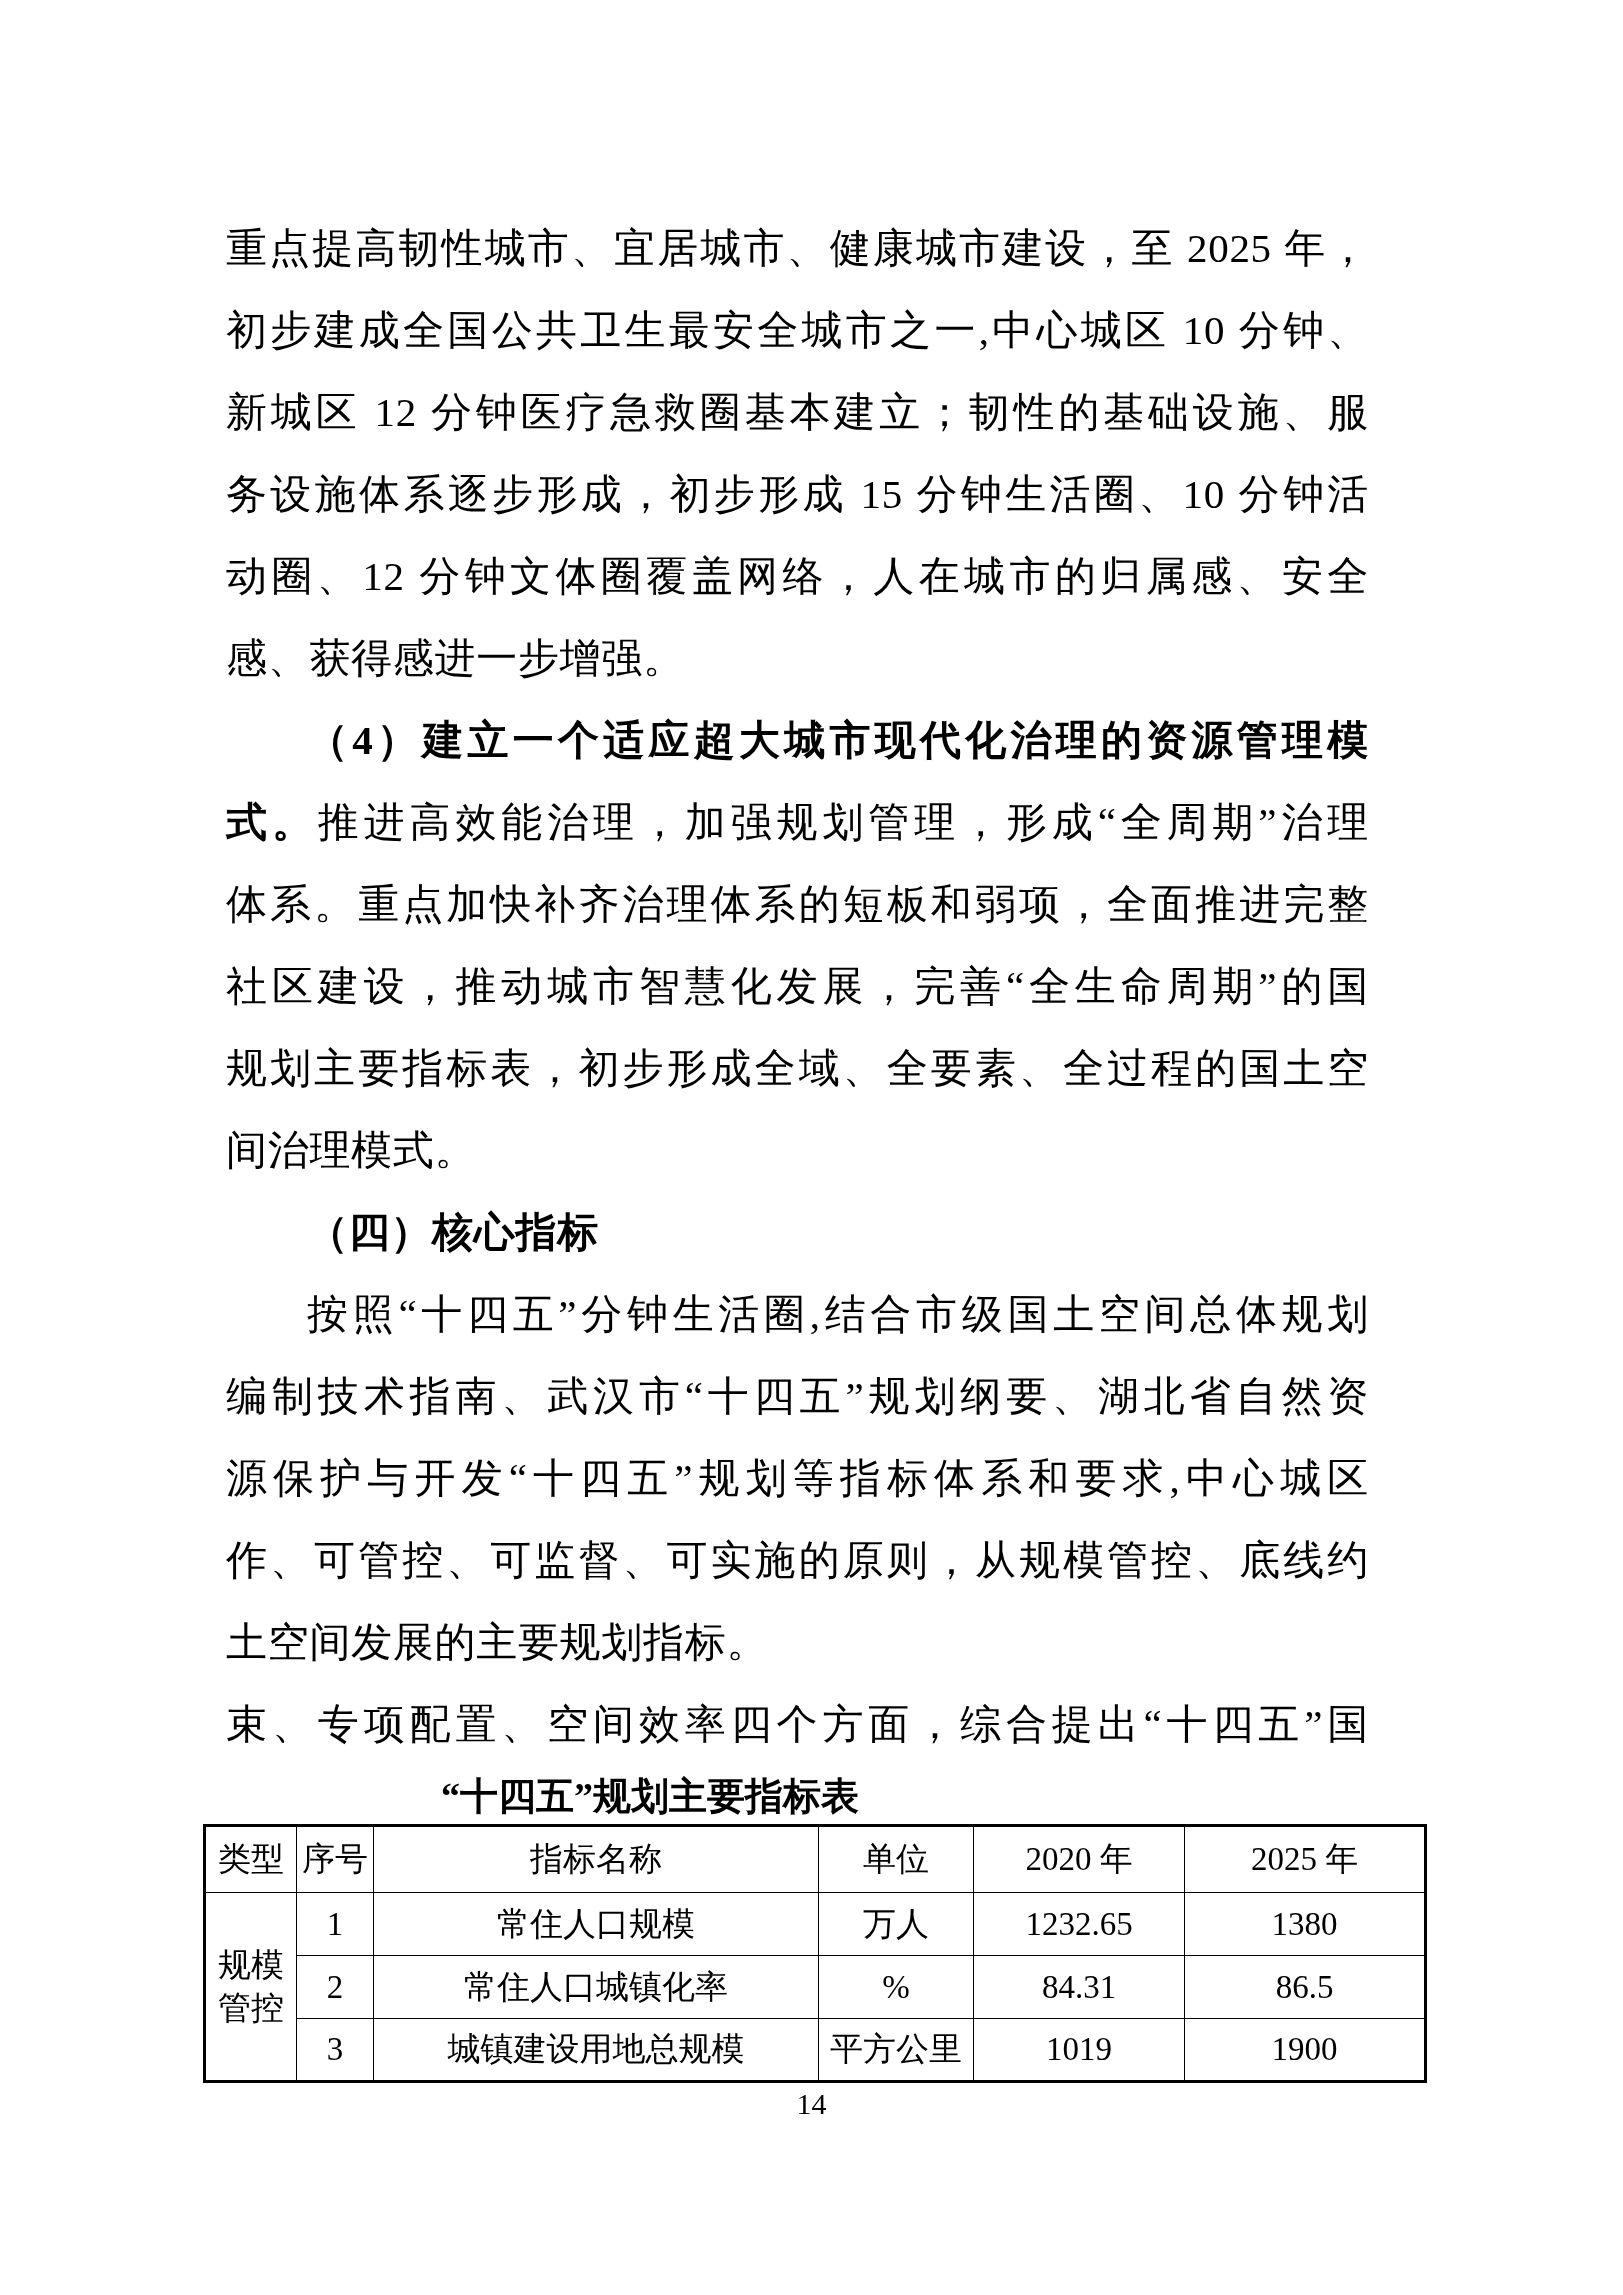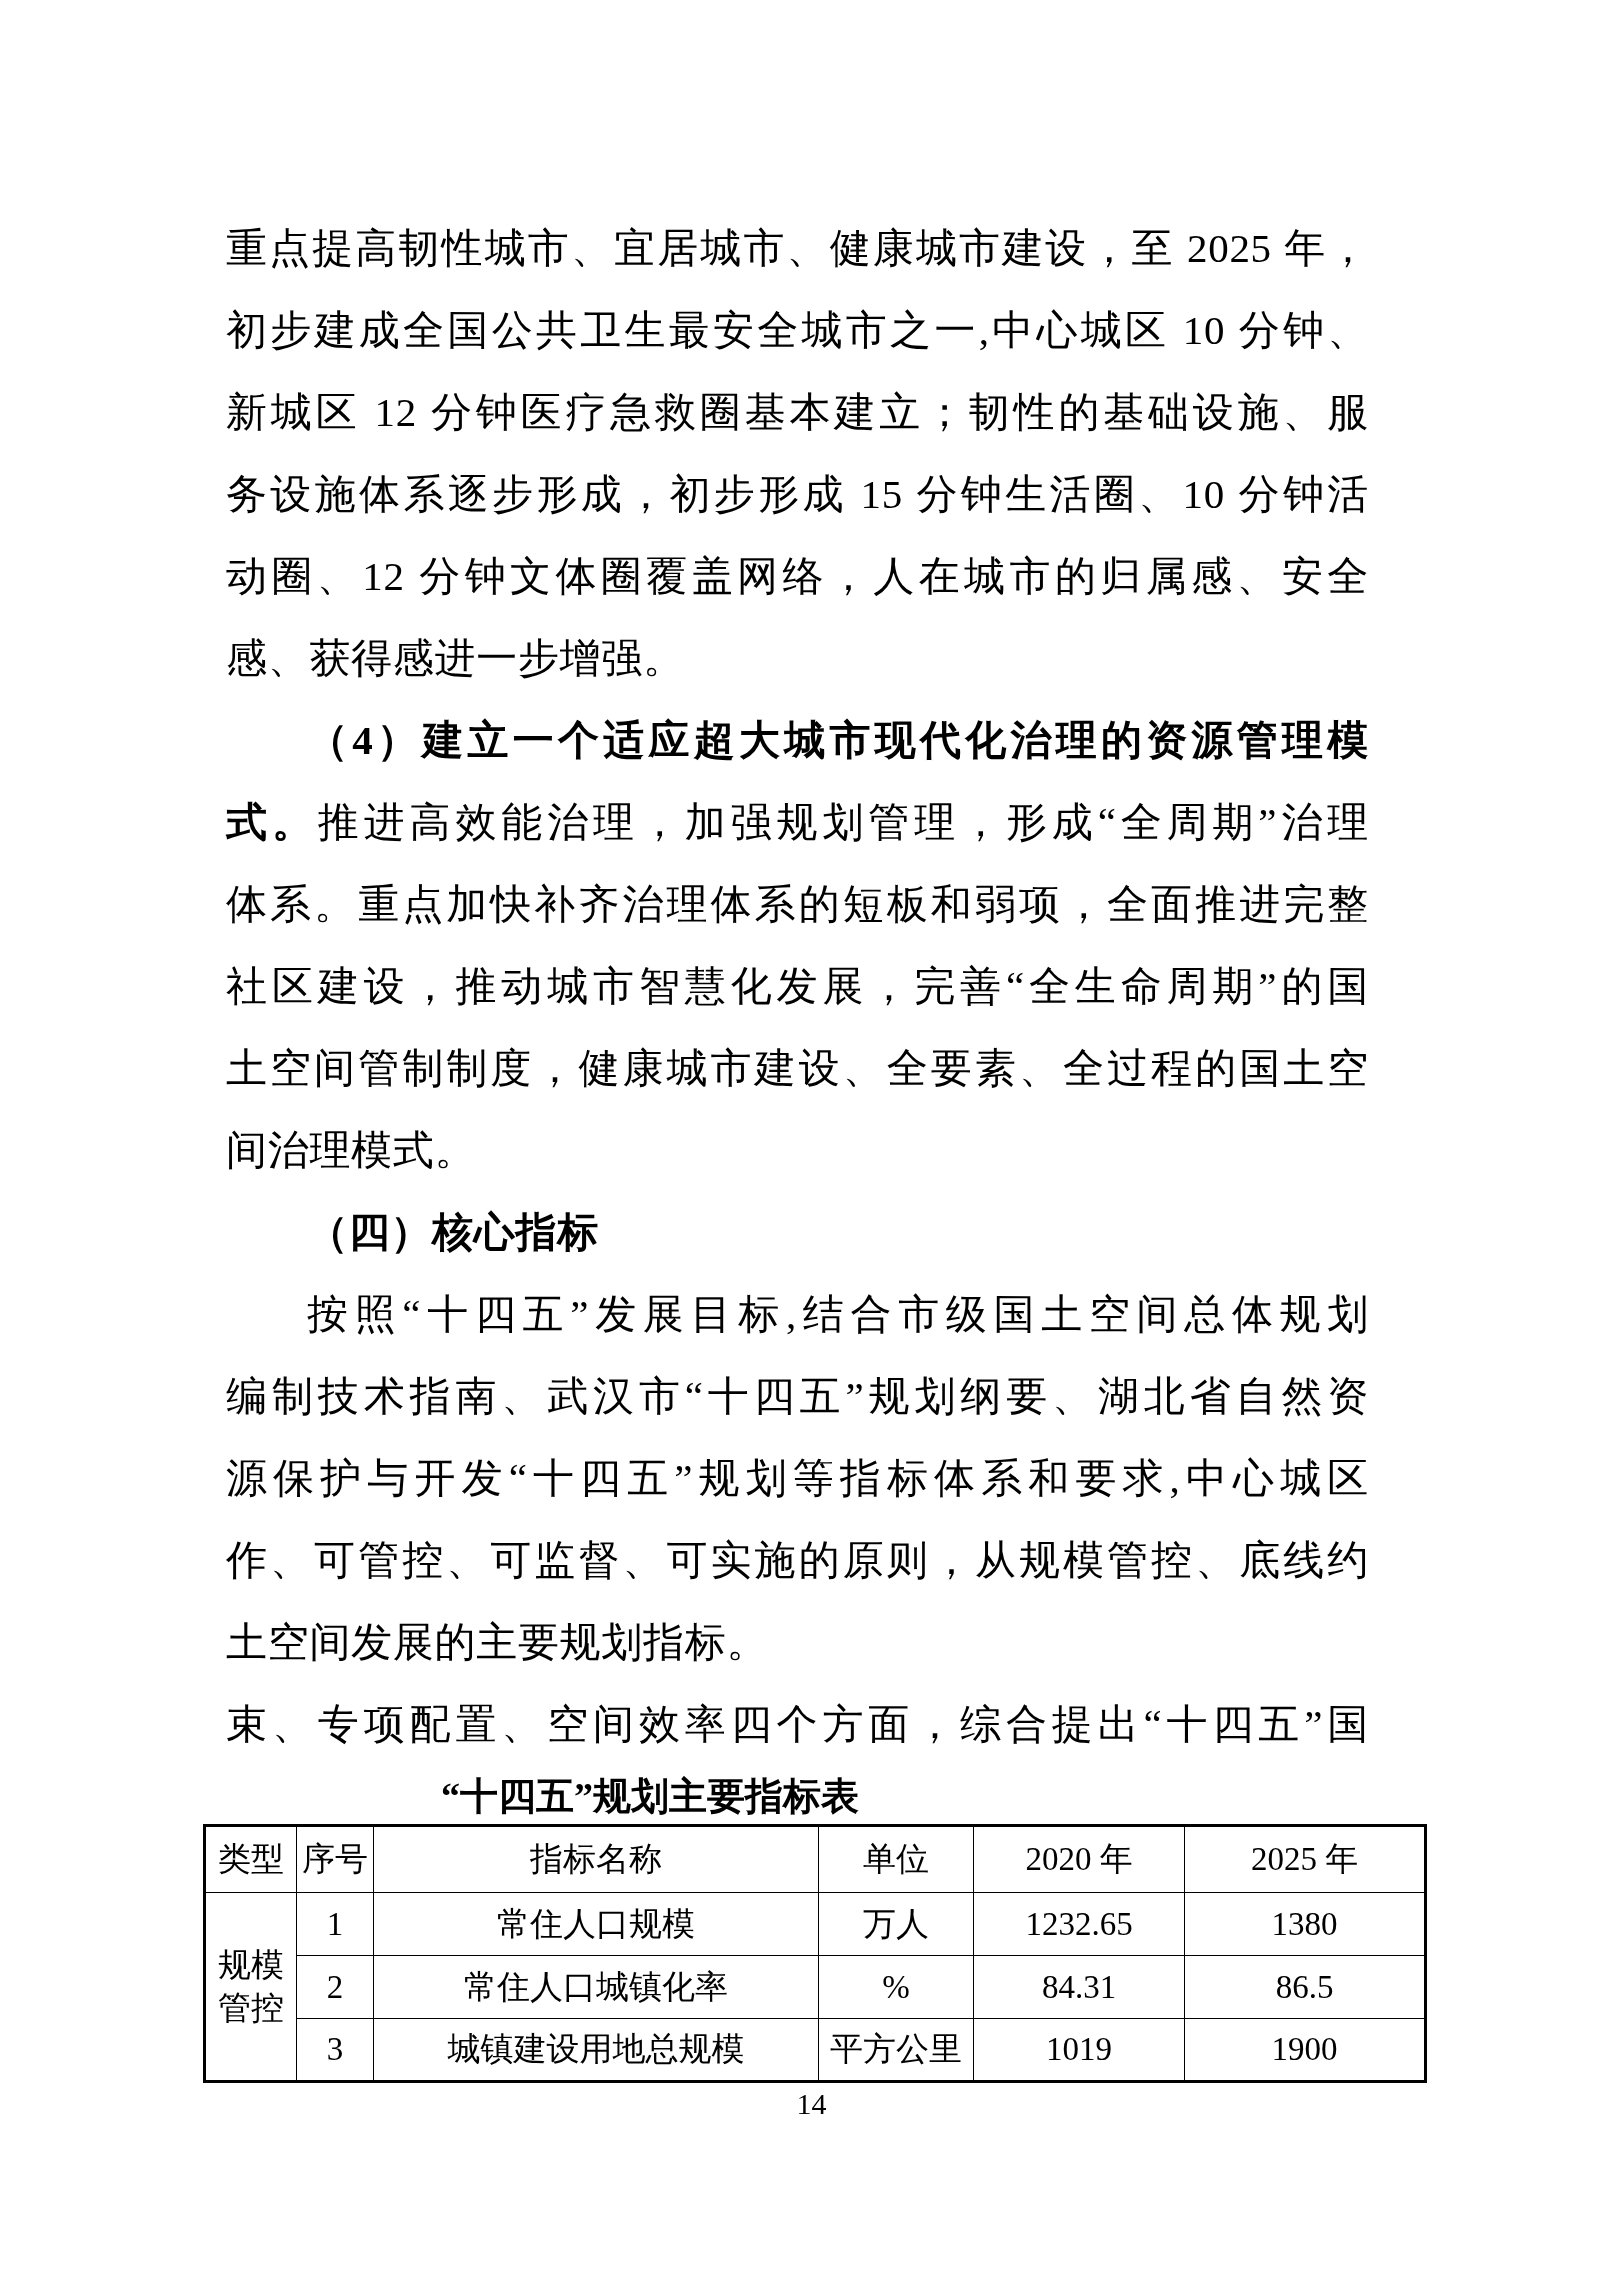--- a/index.html
+++ b/index.html
@@ -70,24 +70,24 @@
   <div class="line">重点提高韧性城市、宜居城市、健康城市建设，至 2025 年，</div>
   <div class="line">初步建成全国公共卫生最安全城市之一,中心城区 10 分钟、</div>
   <div class="line">新城区 12 分钟医疗急救圈基本建立；韧性的基础设施、服</div>
   <div class="line">务设施体系逐步形成，初步形成 15 分钟生活圈、10 分钟活</div>
   <div class="line">动圈、12 分钟文体圈覆盖网络，人在城市的归属感、安全</div>
   <div class="line last">感、获得感进一步增强。</div>
   <div class="line indent bold">（4）建立一个适应超大城市现代化治理的资源管理模</div>
   <div class="line"><span class="seg-bold">式。</span><span>推进高效能治理，加强规划管理，形成“全周期”治理</span></div>
   <div class="line">体系。重点加快补齐治理体系的短板和弱项，全面推进完整</div>
   <div class="line">社区建设，推动城市智慧化发展，完善“全生命周期”的国</div>
-  <div class="line">土空间管制制度，健康城市建设、全要素、全过程的国土空</div>
+  <div class="line">规划主要指标表，初步形成全域、全要素、全过程的国土空</div>
   <div class="line last">间治理模式。</div>
   <div class="line heading indent">（四）核心指标</div>
-  <div class="line indent">按照“十四五”发展目标,结合市级国土空间总体规划</div>
+  <div class="line indent">按照“十四五”分钟生活圈,结合市级国土空间总体规划</div>
   <div class="line">编制技术指南、武汉市“十四五”规划纲要、湖北省自然资</div>
   <div class="line">源保护与开发“十四五”规划等指标体系和要求,中心城区</div>
   <div class="line">作、可管控、可监督、可实施的原则，从规模管控、底线约</div>
   <div class="line last">土空间发展的主要规划指标。</div>
   <div class="line">束、专项配置、空间效率四个方面，综合提出“十四五”国</div>
 </div>
 
 <div class="table-title">“十四五”规划主要指标表</div>
 
 <table class="indicators">

